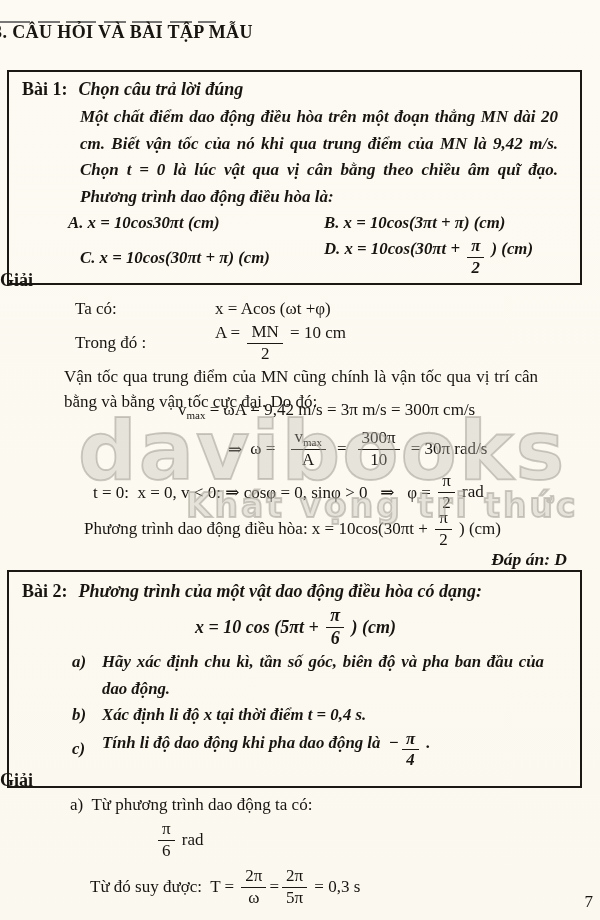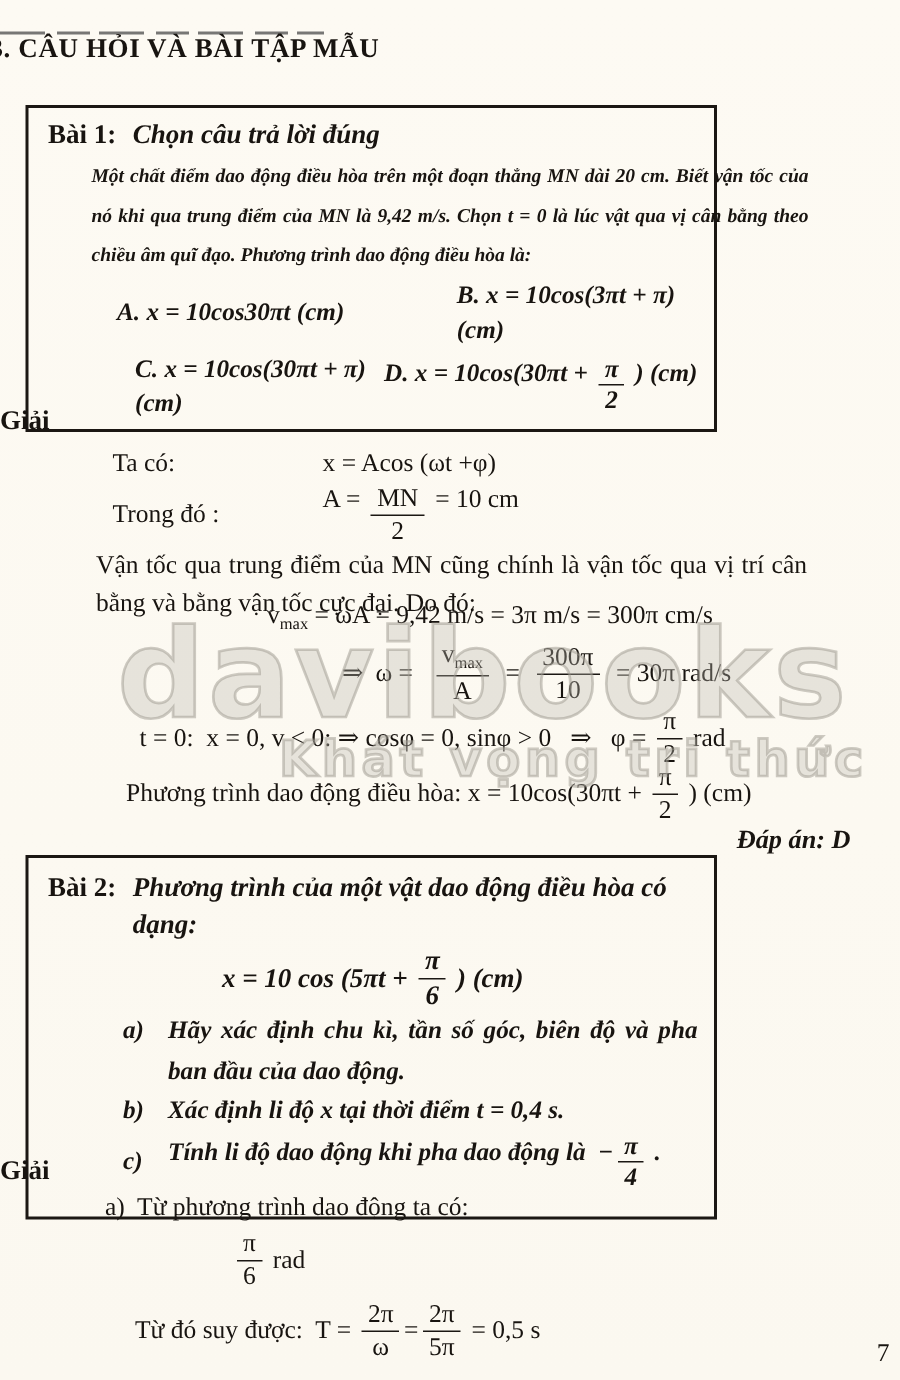--- a/index.html
+++ b/index.html
@@ -12,31 +12,31 @@
   .scan-line {
     position:absolute; top:21px; left:0; width:216px; height:2px; opacity:.75;
     background:repeating-linear-gradient(90deg,#4b4b4b 0 30px, transparent 30px 38px, #4b4b4b 38px 60px, transparent 60px 66px);
   }
   .header {
     position:absolute; top:22px; left:-7px; margin:0;
     font-size:18px; font-weight:bold; letter-spacing:.4px; white-space:nowrap;
   }
   
   .box {
-    position:absolute; left:17px; width:461px; box-sizing:border-box;
+    position:absolute; left:7px; width:575px; box-sizing:border-box;
     border:2.6px solid #1b1713; background:transparent;
   }
   .box1 { top:70px; padding:5px 11px 6px 13px; }
   .box2 { top:570px; padding:7px 11px 16px 13px; }
   .prow { display:flex; gap:11px; font-size:18px; line-height:25px; }
   .blabel { font-weight:bold; white-space:nowrap; }
   .btitle { font-weight:bold; font-style:italic; }
   .pbody {
-    margin:2px 0 0 29px; width:478px;
-    font-weight:bold; font-style:italic; font-size:13px; line-height:26.6px;
+    margin:2px 0 0 58px; width:478px;
+    font-weight:bold; font-style:italic; font-size:17px; line-height:26.6px;
     text-align:justify;
   }
   .opts { margin-left:46px; margin-top:1px; font-weight:bold; font-style:italic; font-size:16.8px; }
   .optrow { display:flex; align-items:center; line-height:23px; }
   .optA { width:256px; display:inline-block; }
   .row2 { margin-top:3px; min-height:38px; }
   .optC { width:256px; padding-left:12px; box-sizing:border-box; display:inline-flex; align-items:center; }
   .imath { display:inline-flex; align-items:flex-start; white-space:pre; }
   
   .frac { display:inline-block; text-align:center; vertical-align:middle; margin:0 3px; line-height:1.1; }
@@ -160,21 +160,21 @@
 
     <div class="g2-itema">a)  Từ phương trình dao động ta có:</div>
 
     <div class="g2-values"><span class="frac"><span class="num">π</span><span class="den">6</span></span><span> rad</span></div>
 
     <div class="g2-period">
       <span>Từ đó suy được:  T = </span>
       <span class="frac"><span class="num">2π</span><span class="den">ω</span></span>
       <span>=</span>
       <span class="frac"><span class="num">2π</span><span class="den">5π</span></span>
-      <span> = 0,5 s</span>
+      <span> = 0,3 s</span>
     </div>
   </section>
 
   <div class="wm wm1">davibooks</div>
   <div class="wm wm2">Khát vọng tri thức</div>
 
   <div class="pagenum">7</div>
 </div>
 
 </body></html>

